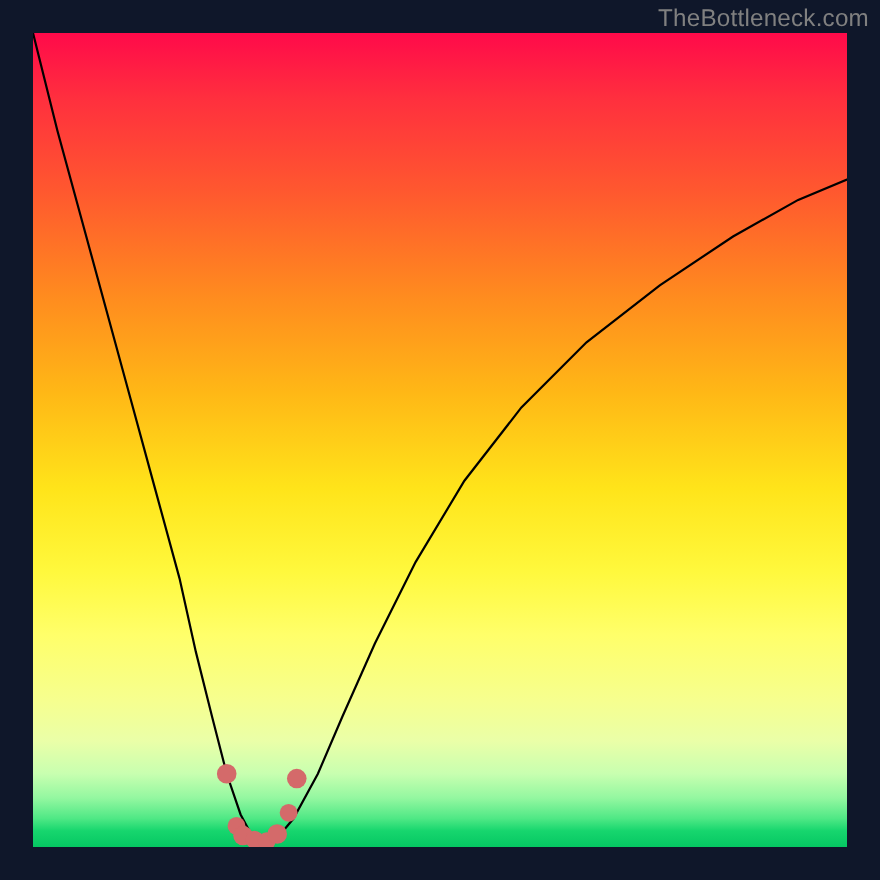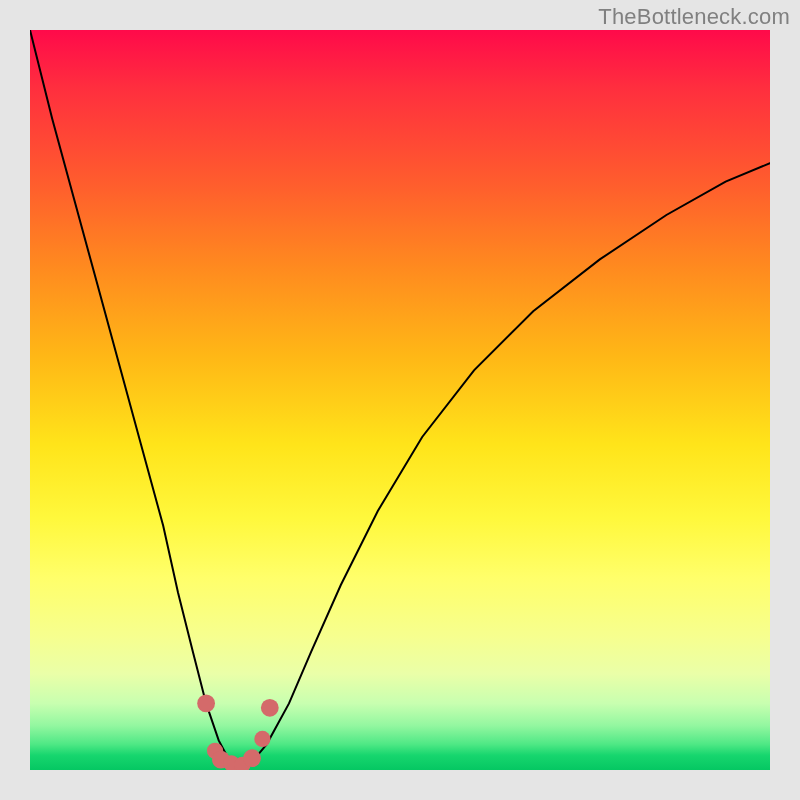--- a/index.html
+++ b/index.html
@@ -7,21 +7,21 @@
     padding: 0;
     width: 800px;
     height: 800px;
     background: #000;
     overflow: hidden;
     font-family: Arial, Helvetica, sans-serif;
   }
   .frame {
     position: absolute;
     inset: 0;
-    background: #e5e5e5;
+    background: #0f172a;
   }
   .plot-area {
     position: absolute;
     left: 30px;
     top: 30px;
     width: 740px;
     height: 740px;
     overflow: hidden;
   }
   .gradient {

